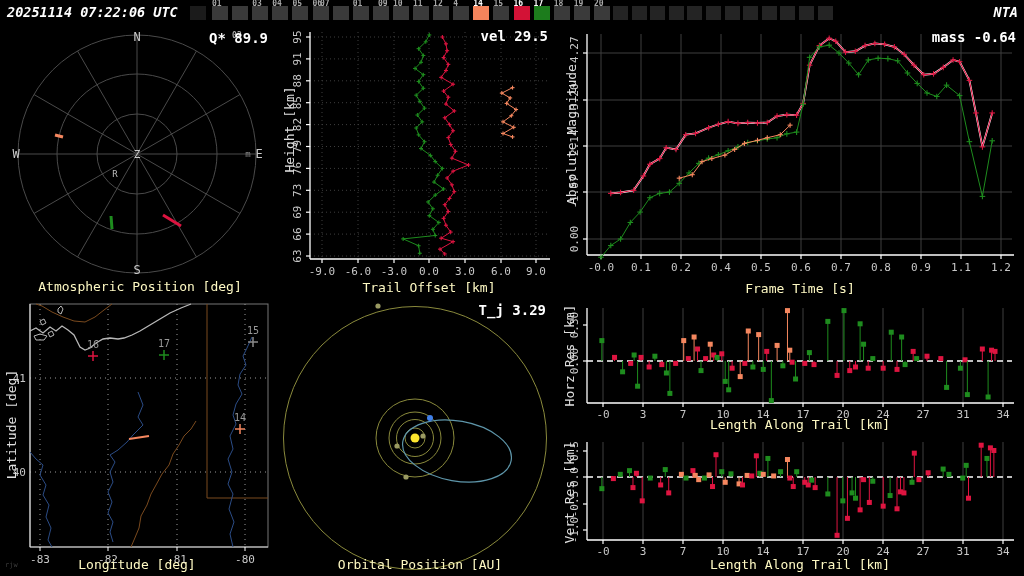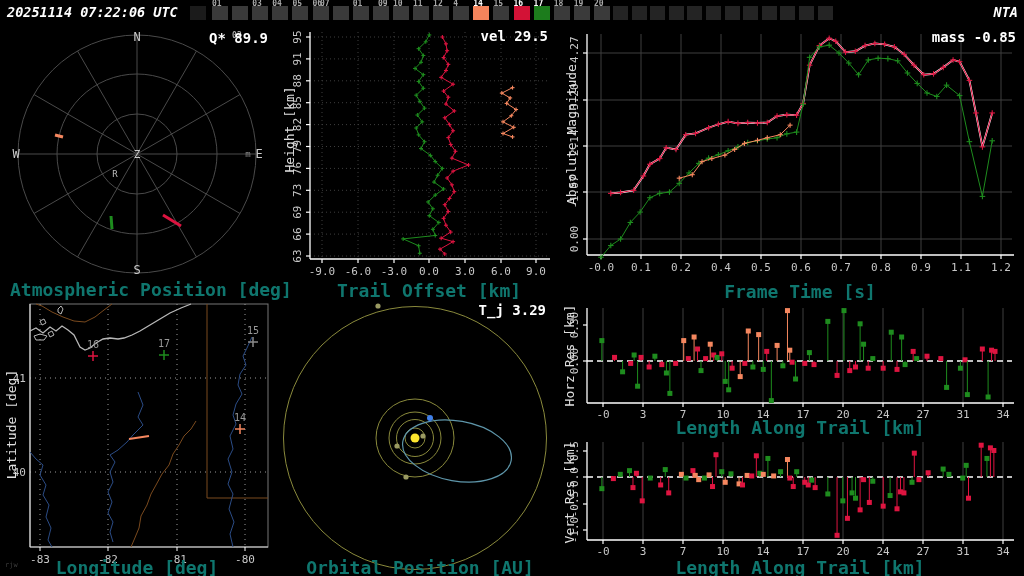--- a/index.html
+++ b/index.html
@@ -3,21 +3,21 @@
 <meta charset="utf-8">
 <style>
   html,body{margin:0;padding:0;background:#000;}
   .app{position:relative;width:1024px;height:576px;background:#000;overflow:hidden;
        font-family:"DejaVu Sans Mono",monospace;}
   .bar-text{position:absolute;color:#fff;font-weight:bold;font-size:13.5px;white-space:nowrap;font-style:italic;}
   .cbox{position:absolute;top:6px;height:14px;}
   .clab{position:absolute;top:-1px;font-size:8px;font-weight:bold;text-align:left;width:20px;}
   svg{position:absolute;display:block;}
   svg text{font-family:"DejaVu Sans Mono",monospace;}
-  .lab{position:absolute;color:#0f766e;font-size:18px;white-space:nowrap;font-weight:bold;}
+  .lab{position:absolute;color:#fef9c3;font-size:13px;white-space:nowrap;}
   .cent{text-align:center;}
   .ann{position:absolute;color:#fff;font-size:14px;text-align:right;white-space:nowrap;font-weight:bold;}
   .vlab{position:absolute;color:#e0e0e0;font-size:13px;text-align:center;
         transform:rotate(-90deg);white-space:nowrap;}
   .wm{position:absolute;font-size:7px;color:#3c3c3c;}
 </style>
 </head>
 <body>
 
 <div class="app">
@@ -994,21 +994,21 @@
       <rect x="431.36699999999996" y="18" width="5" height="5" fill="#de1440"></rect>
     </svg>
 
   <div class="ann" style="left:192px;top:30px;width:76px">Q* 89.9</div>
   <div class="lab cent" style="left:10px;top:279px;width:260px">Atmospheric Position [deg]</div>
 
   <div class="ann" style="left:446px;top:28px;width:102px">vel 29.5</div>
   <div class="lab cent" style="left:300px;top:280px;width:258px">Trail Offset [km]</div>
   <div class="vlab" style="left:209px;top:122px;width:160px">Height [km]</div>
 
-  <div class="ann" style="left:918px;top:29px;width:98px">mass -0.85</div>
+  <div class="ann" style="left:918px;top:29px;width:98px">mass -0.64</div>
   <div class="lab cent" style="left:650px;top:281px;width:300px">Frame Time [s]</div>
   <div class="vlab" style="left:471px;top:127px;width:200px">Absolute Magnitude</div>
 
   <div class="lab cent" style="left:7px;top:557px;width:260px">Longitude [deg]</div>
   <div class="vlab" style="left:-69px;top:417px;width:160px">Latitude [deg]</div>
   <div class="wm" style="left:5px;top:561px">rjw</div>
 
   <div class="ann" style="left:448px;top:302px;width:98px">T_j 3.29</div>
   <div class="lab cent" style="left:290px;top:557px;width:260px">Orbital Position [AU]</div>
 

